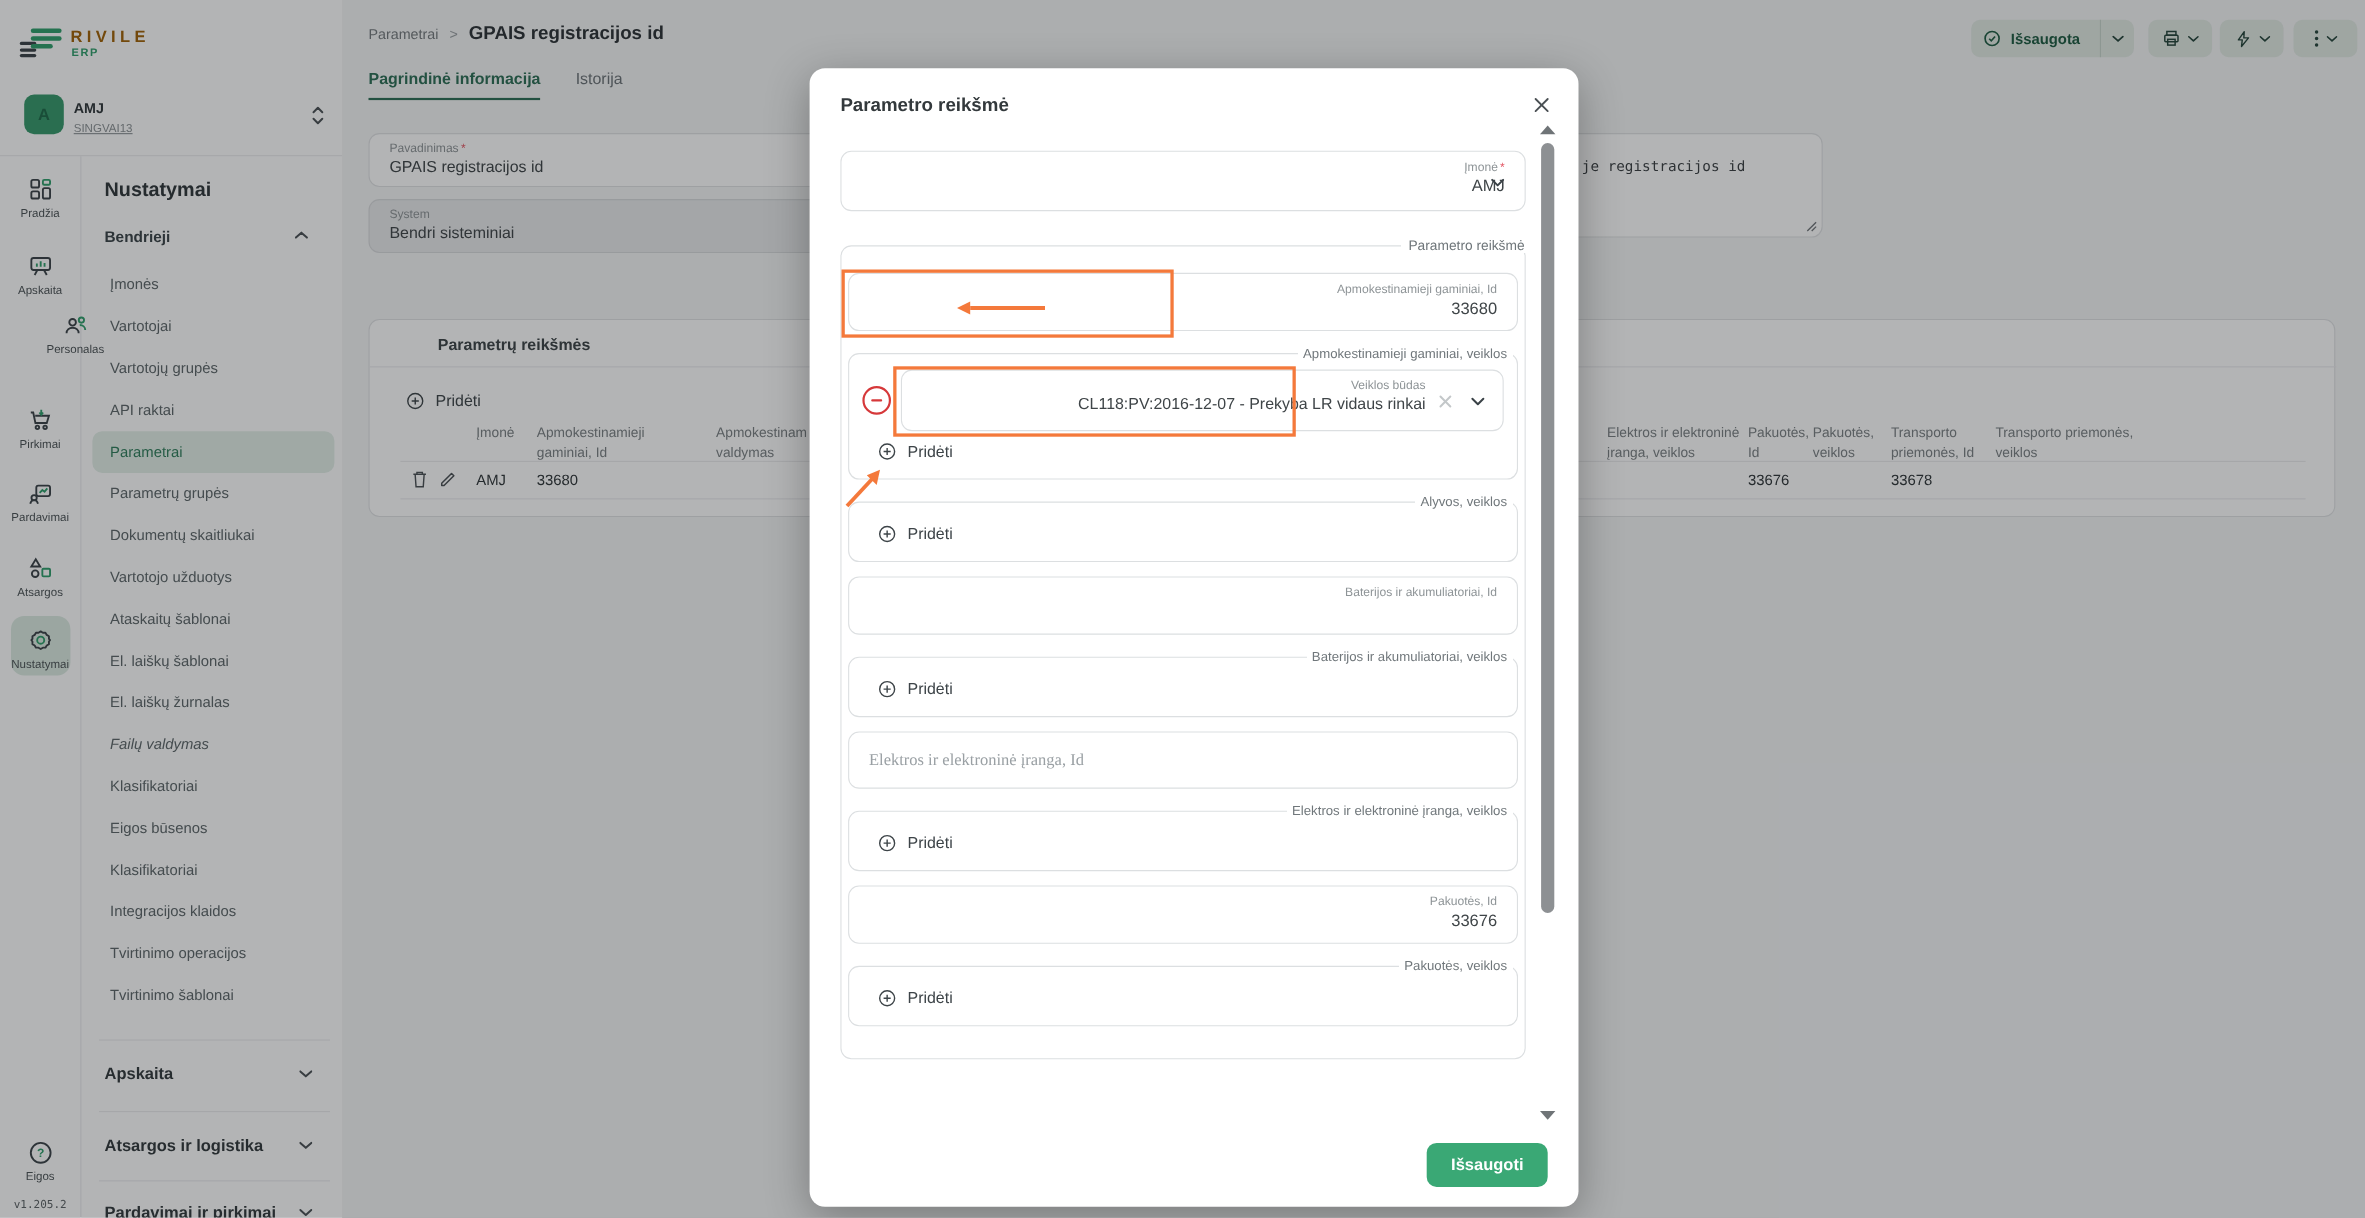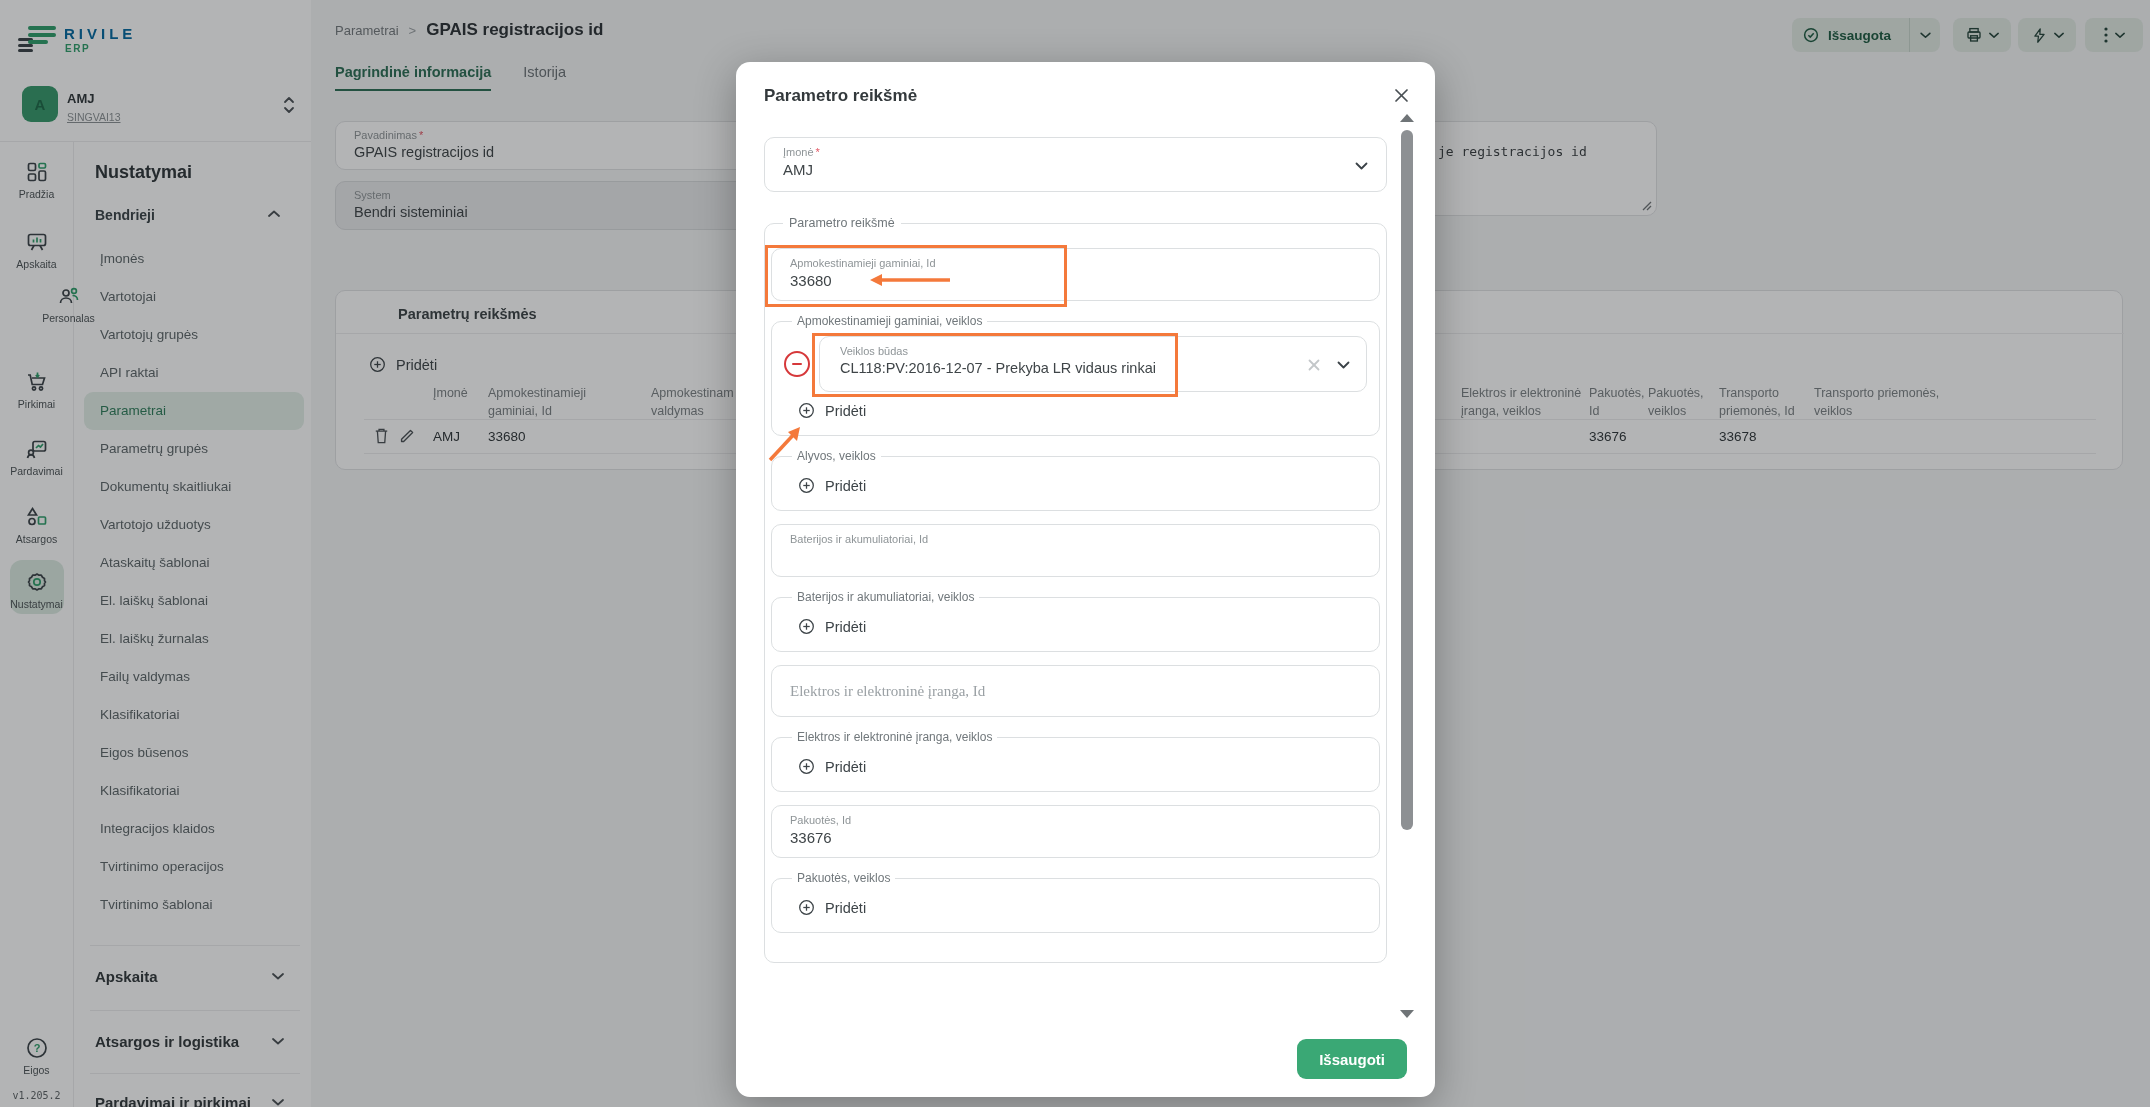--- a/index.html
+++ b/index.html
@@ -4,21 +4,21 @@
 <style>
   html,body{margin:0;padding:0;background:#888;}
   #app{position:relative;width:2150px;height:1107px;background:#f5f6f7;overflow:hidden;
        font-family:"Liberation Sans",sans-serif;color:#32383b;}
   .abs{position:absolute;}
   svg{display:block;}
   
   .sidebar{left:0;top:0;width:311px;height:1107px;background:#fff;}
   .logo-bars span{display:block;background:#2e9e6b;border-radius:2px;height:4px;margin-bottom:3px;}
   .logo-mini span{display:block;background:#3a4247;border-radius:2px;height:3px;margin-bottom:2.5px;}
-  .logo-name{font-size:15px;font-weight:800;letter-spacing:4px;color:#0369a1;}
+  .logo-name{font-size:15px;font-weight:800;letter-spacing:4px;color:#a16207;}
   .logo-sub{font-size:10px;font-weight:700;letter-spacing:1.5px;color:#2e9e6b;}
   .avatar{width:36px;height:36px;border-radius:9px;background:#35996a;display:flex;align-items:center;justify-content:center;
           color:#1d6847;font-weight:700;font-size:15px;}
   .u-name{font-size:13px;font-weight:700;color:#2f3539;}
   .u-sub{font-size:10.5px;color:#8b9194;margin-top:2px;text-decoration:underline;}
   .hline{background:#ececee;height:1px;}
   .vline{background:#ececee;width:1px;}
   .rail-item{left:0;width:73px;text-align:center;cursor:pointer;}
   .rail-item .ric{display:flex;justify-content:center;}
   .rail-lbl{font-size:10.5px;color:#4c5356;margin-top:4px;}
@@ -50,21 +50,21 @@
   .add-row{display:flex;align-items:center;gap:10px;color:#3d4448;font-size:14.5px;cursor:pointer;}
   .th{font-size:12.5px;color:#7b8184;line-height:1.4;white-space:pre-line;}
   .td{font-size:13.5px;color:#2f3538;}
   
   .overlay{left:0;top:0;right:0;bottom:0;background:rgba(18,22,25,0.32);z-index:40;}
   .modal{left:736px;top:62px;width:699px;height:1035px;background:#fff;border-radius:14px;z-index:50;
          box-shadow:0 10px 40px rgba(0,0,0,.3);position:absolute;}
   .modal-title{position:absolute;left:28px;top:24px;font-size:17px;font-weight:700;color:#33393c;}
   .modal-close{position:absolute;right:26px;top:26px;cursor:pointer;}
   .modal-body{position:absolute;top:43px;left:0;width:699px;height:924px;overflow:hidden;
-              padding:0 48px 0 28px;box-sizing:border-box;}
+              padding:0 48px 0 28px;box-sizing:border-box;text-align:right;}
   .m-input{position:relative;border:1px solid #dcdfe1;border-radius:10px;background:#fff;
            padding:8px 18px;min-height:53px;box-sizing:border-box;margin-bottom:13px;}
   .m-input .f-val{font-size:15px;}
   .m-input.empty{display:flex;align-items:center;min-height:52px;font-family:Liberation Serif, serif;}
   .ph{font-size:15px;color:#9aa0a4;}
   fieldset.outer{border:1px solid #dcdfe1;border-radius:10px;margin:24px 0 0 0;padding:12px 6px 16px 6px;}
   fieldset.outer>legend{font-size:12.5px;color:#6f767a;padding:0 6px;margin-left:12px;}
   fieldset.m-group{border:1px solid #dcdfe1;border-radius:10px;margin:0 0 13px 0;padding:4px 12px 10px 12px;}
   fieldset.m-group>legend{font-size:12px;color:#70777b;padding:0 5px;margin-left:8px;}
   .sel-row{display:flex;align-items:center;gap:9px;margin-top:4px;}
@@ -227,21 +227,21 @@
     <div class="nav-item" style="top:278px;">Vartotojai</div>
     <div class="nav-item" style="top:316px;">Vartotojų grupės</div>
     <div class="nav-item" style="top:354px;">API raktai</div>
     <div class="nav-item sel" style="top:392px;">Parametrai</div>
     <div class="nav-item" style="top:430px;">Parametrų grupės</div>
     <div class="nav-item" style="top:468px;">Dokumentų skaitliukai</div>
     <div class="nav-item" style="top:506px;">Vartotojo užduotys</div>
     <div class="nav-item" style="top:544px;">Ataskaitų šablonai</div>
     <div class="nav-item" style="top:582px;">El. laiškų šablonai</div>
     <div class="nav-item" style="top:620px;">El. laiškų žurnalas</div>
-    <div class="nav-item" style="top:658px;">Failų valdymas</div>
+    <div class="nav-item" style="top:658px;font-style:italic;">Failų valdymas</div>
     <div class="nav-item" style="top:696px;">Klasifikatoriai</div>
     <div class="nav-item" style="top:734px;">Eigos būsenos</div>
     <div class="nav-item" style="top:772px;">Klasifikatoriai</div>
     <div class="nav-item" style="top:810px;">Integracijos klaidos</div>
     <div class="nav-item" style="top:848px;">Tvirtinimo operacijos</div>
     <div class="nav-item" style="top:886px;">Tvirtinimo šablonai</div>
 
     <div class="abs hline" style="left:90px;top:945px;width:210px;"></div>
     <div class="abs sect-lbl" style="left:95px;top:968px;">Apskaita</div>
     <div class="abs" style="left:272px;top:972px;">

